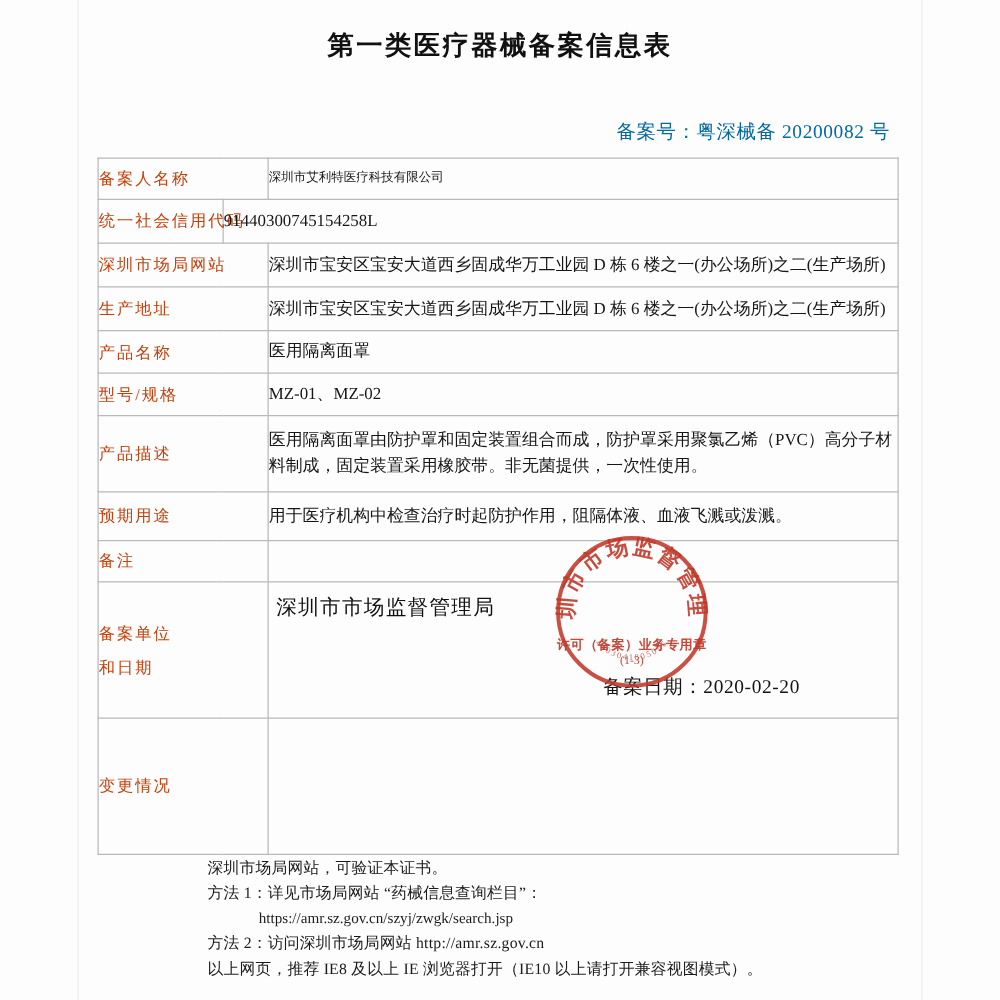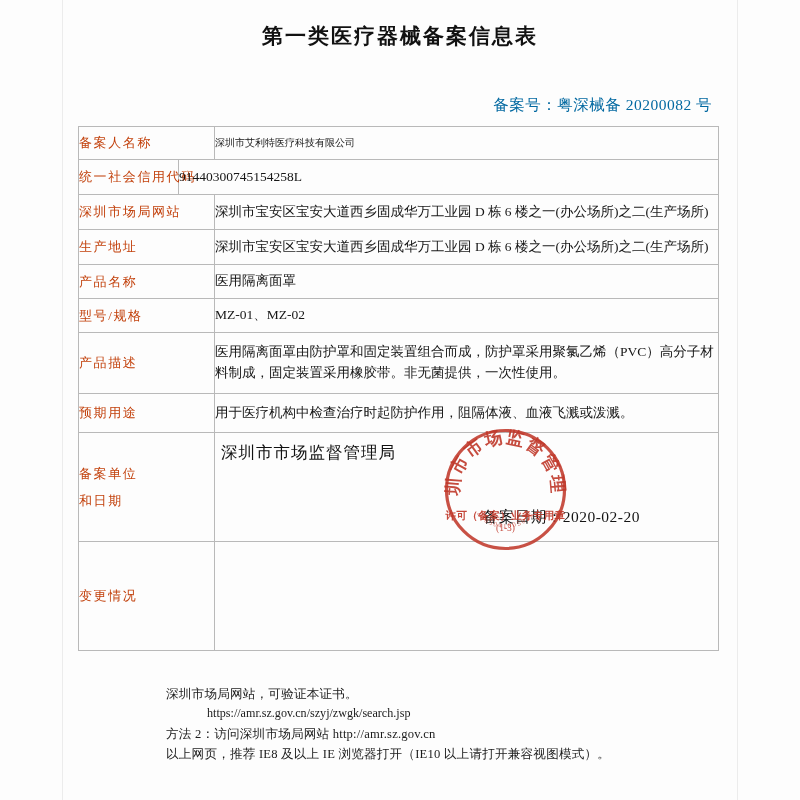--- a/index.html
+++ b/index.html
@@ -206,20 +206,24 @@
         <td class="lbl" colspan="2">型号/规格</td>
         <td class="val">MZ-01、MZ-02</td>
       </tr>
       <tr class="r-desc">
         <td class="lbl" colspan="2">产品描述</td>
         <td class="val">医用隔离面罩由防护罩和固定装置组合而成，防护罩采用聚氯乙烯（PVC）高分子材料制成，固定装置采用橡胶带。非无菌提供，一次性使用。</td>
       </tr>
       <tr class="r-use">
         <td class="lbl" colspan="2">预期用途</td>
         <td class="val">用于医疗机构中检查治疗时起防护作用，阻隔体液、血液飞溅或泼溅。</td>
+      </tr>
+      <tr class="r-note">
+        <td class="lbl" colspan="2">备注</td>
+        <td class="val"></td>
       </tr>
       <tr class="r-org">
         <td class="lbl" colspan="2">
           <span class="lbl-stack">备案单位</span>
           <span class="lbl-stack">和日期</span>
         </td>
         <td class="val">
           <div class="org-name">深圳市市场监督管理局</div>
           <div class="org-date">
             <span>备案日期：</span><span class="date-val">2020-02-20</span>
@@ -246,18 +250,19 @@
       <text x="62.5" y="92" text-anchor="middle" font-family="'Liberation Serif', serif" font-size="10.5" font-weight="bold" fill="#c0392b" opacity="0.92" letter-spacing="0.4">许可（备案）业务专用章</text>
       <text x="62.5" y="104" text-anchor="middle" font-family="'Liberation Serif', serif" font-size="9.5" fill="#c0392b" opacity="0.9">(1-3)</text>
       <text font-family="'Liberation Serif', serif" font-size="7" fill="#c0392b" opacity="0.75" letter-spacing="1.6">
         <textPath href="#arcBottom" startOffset="50%" text-anchor="middle">4403041805055</textPath>
       </text>
     </svg>
   </div>
 
   <div class="footer">
     <div class="ln">深圳市场局网站，可验证本证书。</div>
+    <div class="ln">方法 1：详见市场局网站 “药械信息查询栏目”：</div>
     <div class="ln url">https://amr.sz.gov.cn/szyj/zwgk/search.jsp</div>
     <div class="ln">方法 2：访问深圳市场局网站 http://amr.sz.gov.cn</div>
     <div class="ln">以上网页，推荐 IE8 及以上 IE 浏览器打开（IE10 以上请打开兼容视图模式）。</div>
   </div>
 
 </div>
 
 </body></html>

